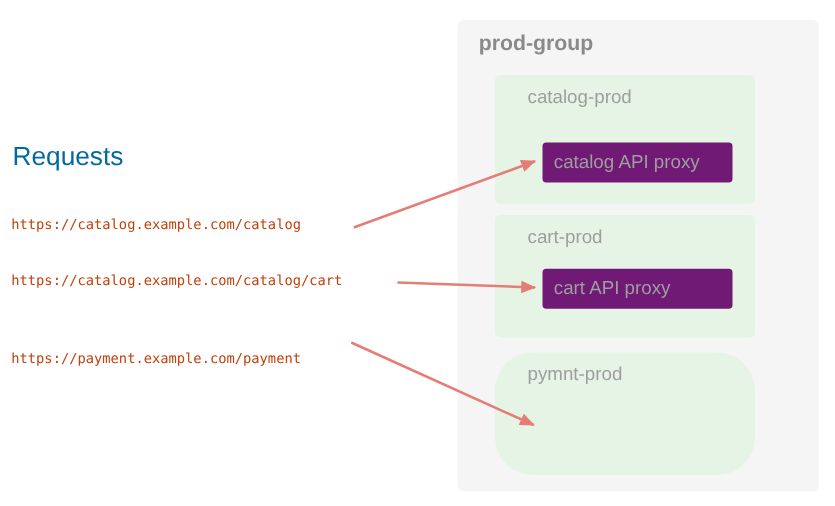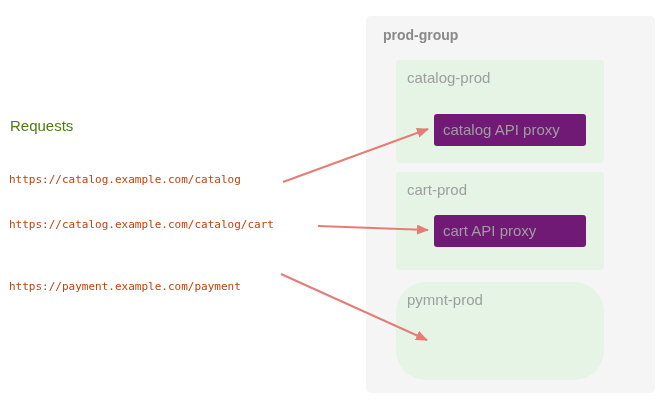--- a/index.html
+++ b/index.html
@@ -14,23 +14,23 @@
   .canvas {
     position: absolute;
     inset: 0;
   }
 
   
   .requests-heading {
     position: absolute;
     left: 10px;
     top: 115px;
-    font-size: 15px;
+    font-size: 21px;
     line-height: 22px;
-    color: #4d7c0f;
+    color: #0369a1;
   }
   .url {
     position: absolute;
     left: 9px;
     font-family: "DejaVu Sans Mono", "Liberation Mono", monospace;
     font-size: 11px;
     line-height: 16px;
     color: #c2410c;
     white-space: nowrap;
   }
@@ -45,38 +45,38 @@
     top: 16px;
     width: 289px;
     height: 377px;
     background: #f5f5f5;
     border-radius: 5px;
   }
   .group-label {
     position: absolute;
     left: 17px;
     top: 9px;
-    font-size: 14px;
+    font-size: 17px;
     font-weight: bold;
     line-height: 20px;
     color: #8a8a8a;
   }
   .env {
     position: absolute;
     left: 30px;
     width: 208px;
     background: #e6f4e6;
     border-radius: 4px;
   }
   .env1 { top: 44px;  height: 103px; }
   .env2 { top: 156px; height: 98px; padding-left: 20px; }
   .env3 { top: 266px; height: 98px; border-radius: 30px; }
   .env-label {
     position: absolute;
-    left: 11px;
+    left: 26px;
     top: 8px;
     font-size: 15px;
     line-height: 20px;
     color: #9e9e9e;
   }
   .proxy {
     position: absolute;
     left: 38px;
     bottom: 17px;
     width: 152px;

